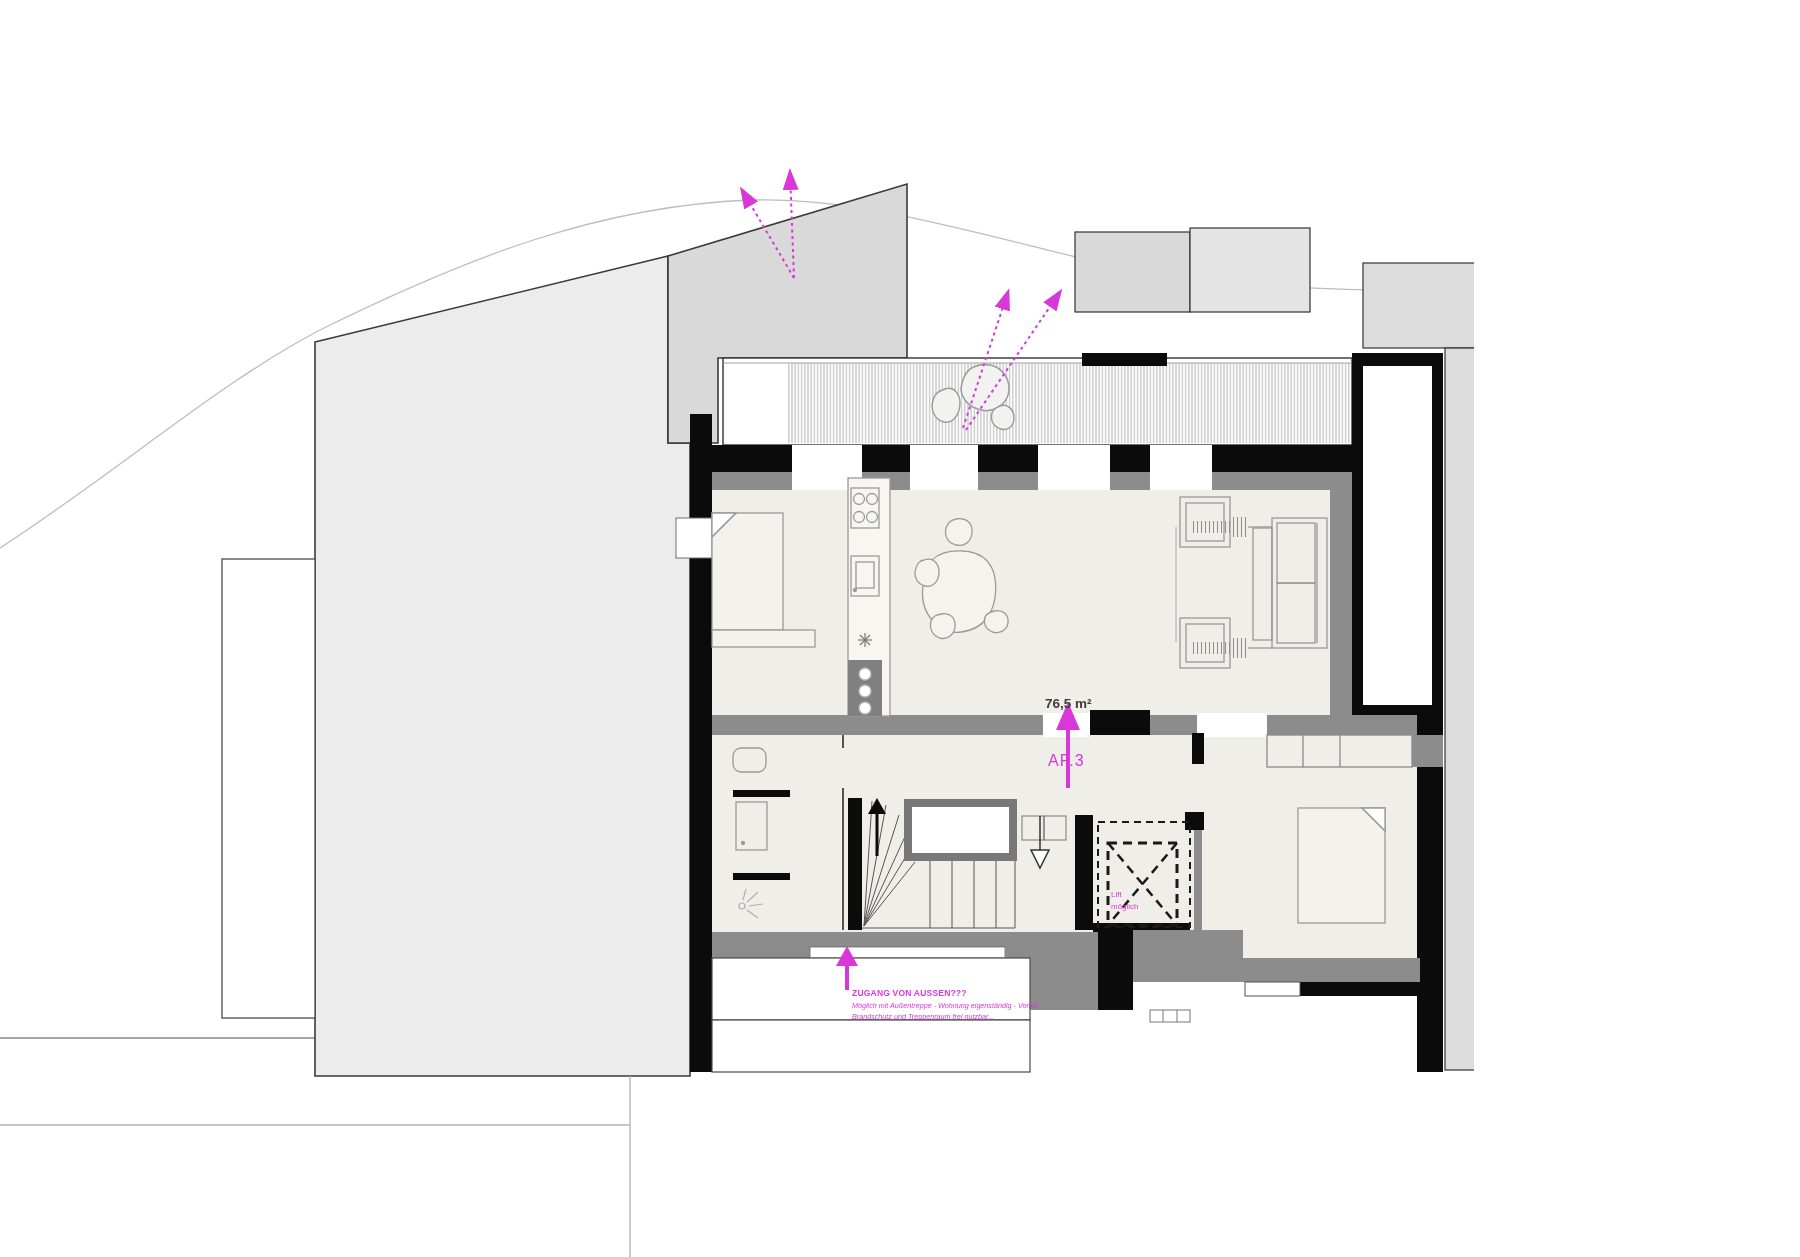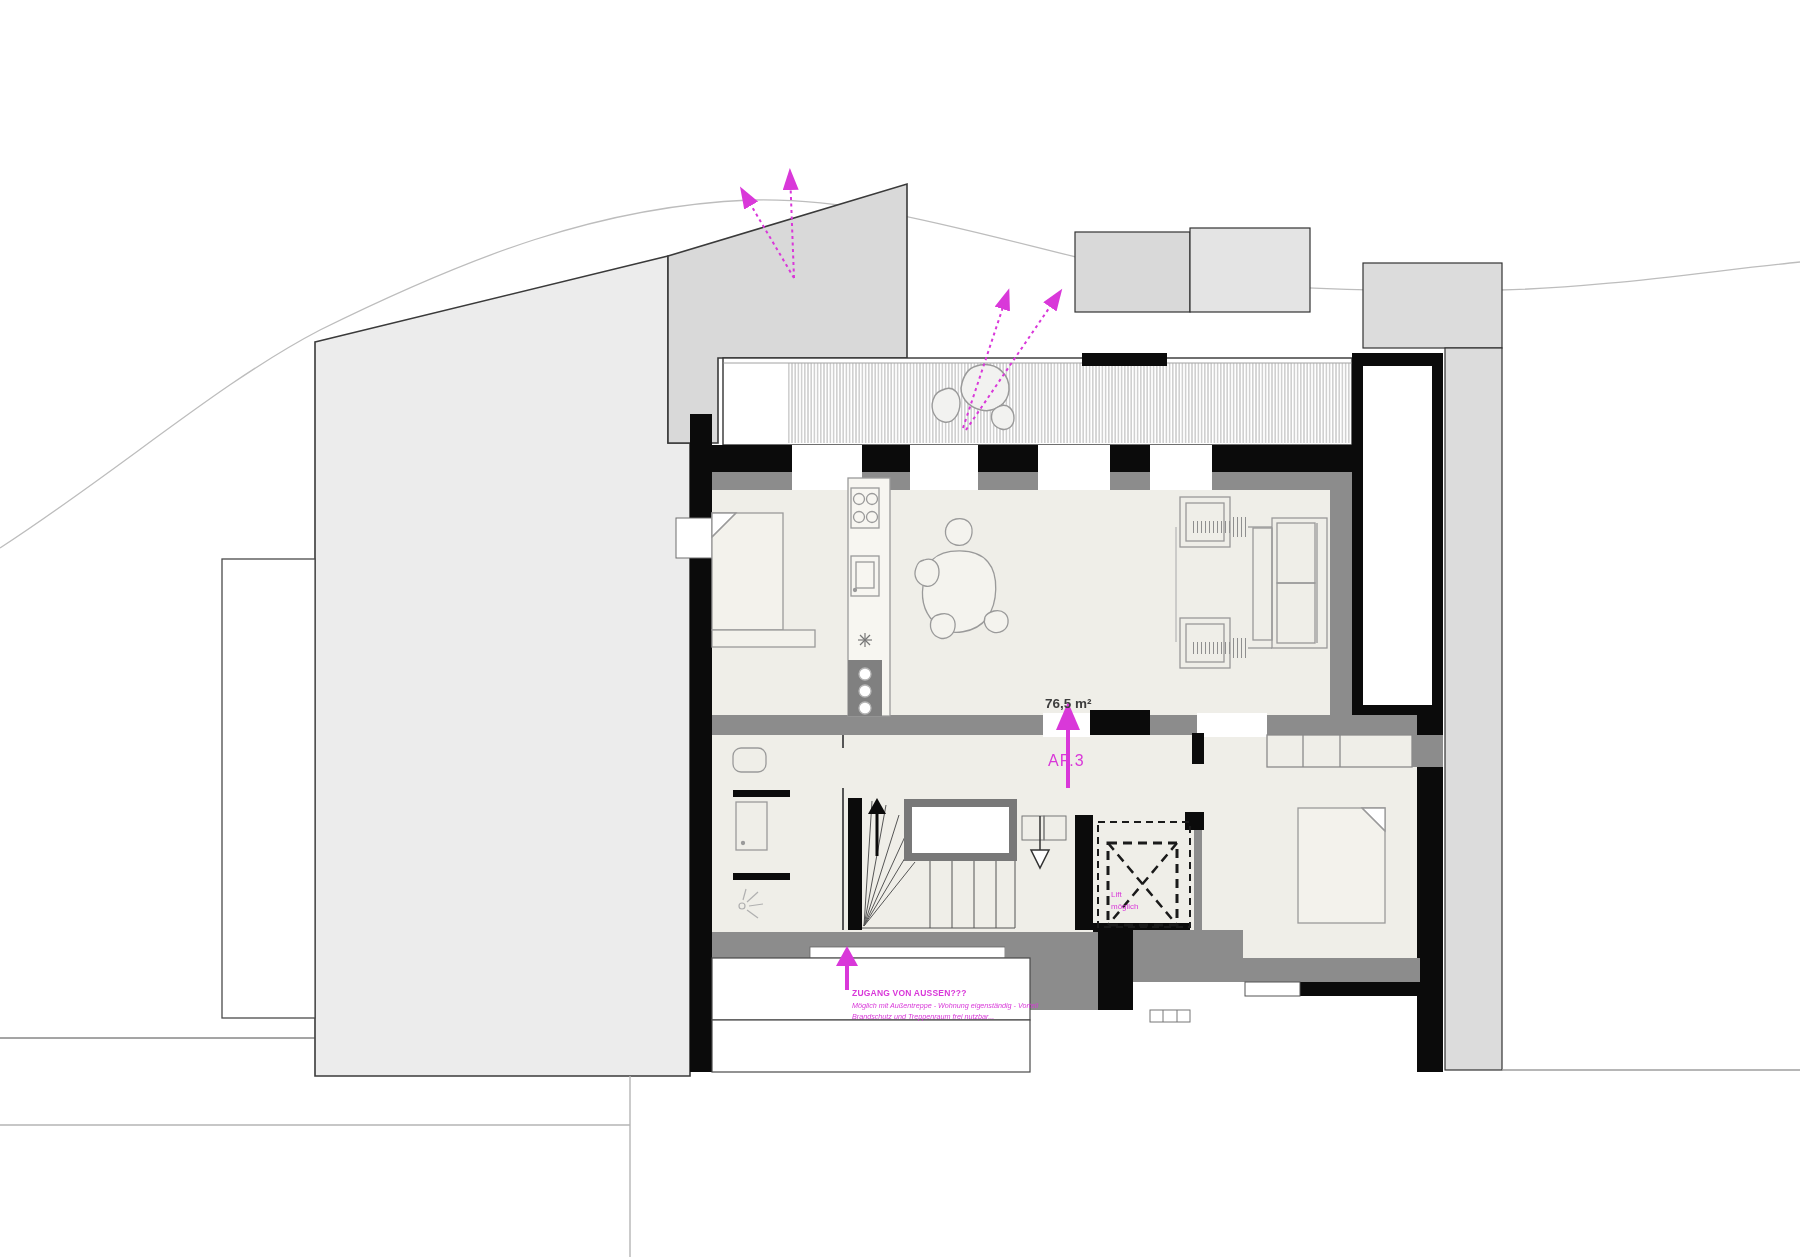--- a/index.html
+++ b/index.html
@@ -1,16 +1,16 @@
 <!DOCTYPE html>
 <html><head>
 <meta charset="utf-8">
 <style>
   html,body{margin:0;padding:0;background:#ffffff;}
-  #stage{position:relative;width:1800px;height:1257px;background:#fff;overflow:hidden;
+  #stage{position:relative;width:1474px;height:1257px;background:#fff;overflow:hidden;
          font-family:"Liberation Sans", sans-serif;}
   svg{display:block;}
   text{font-family:"Liberation Sans", sans-serif;}
   .area-label{font-size:13.5px;font-weight:700;fill:#3d3d3d;}
   .ap-label{font-size:16px;font-weight:400;letter-spacing:1px;}
   .lift-label{font-size:8px;}
   .note-title{font-size:8.5px;font-weight:700;letter-spacing:.2px;}
   .note-line{font-size:7.2px;font-style:italic;}
 </style>
 </head>

